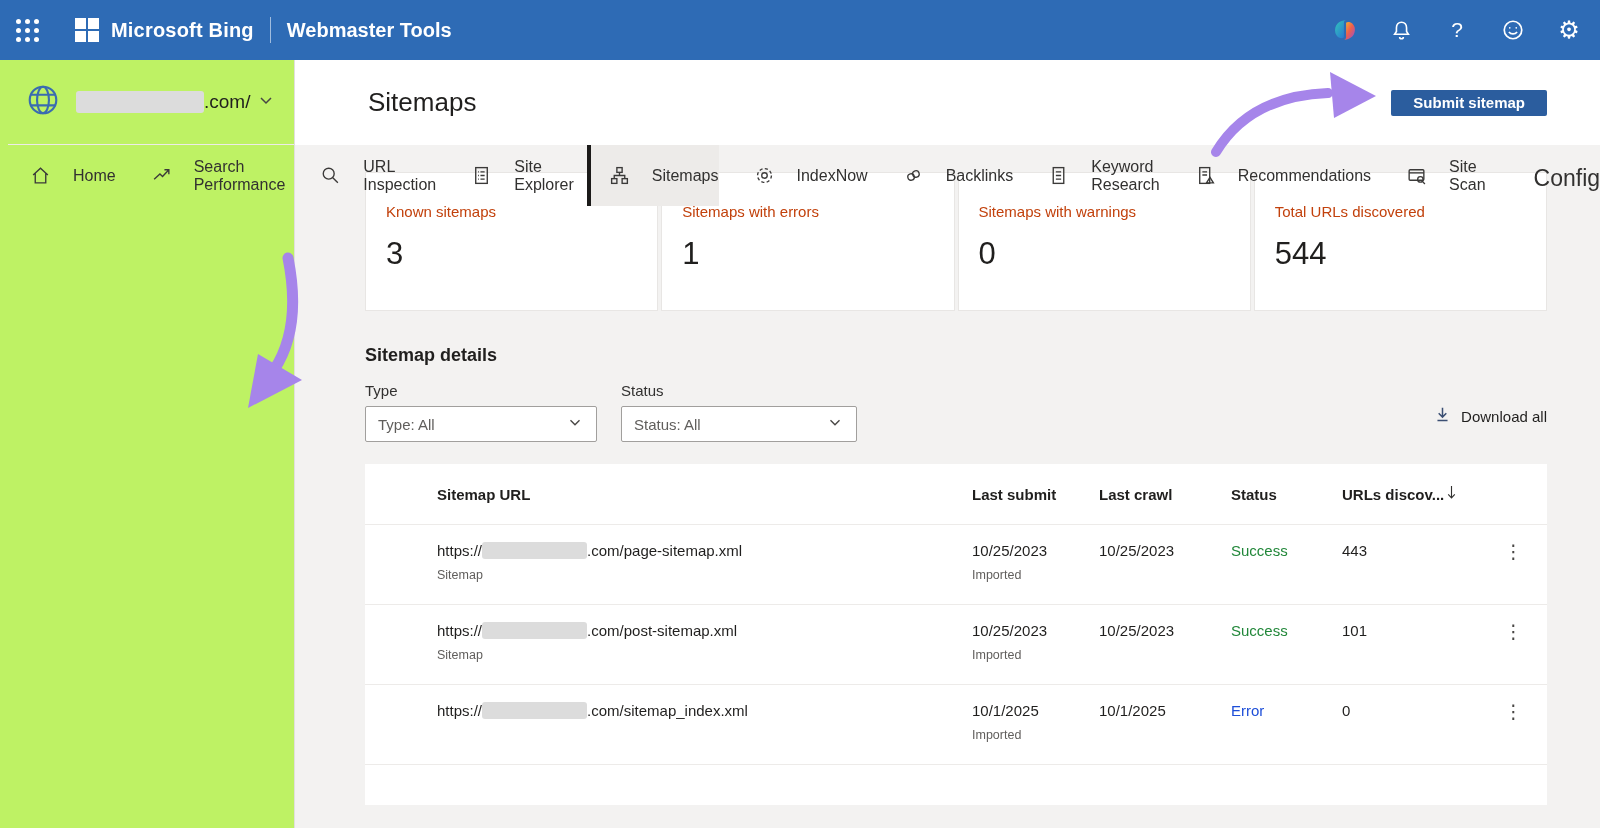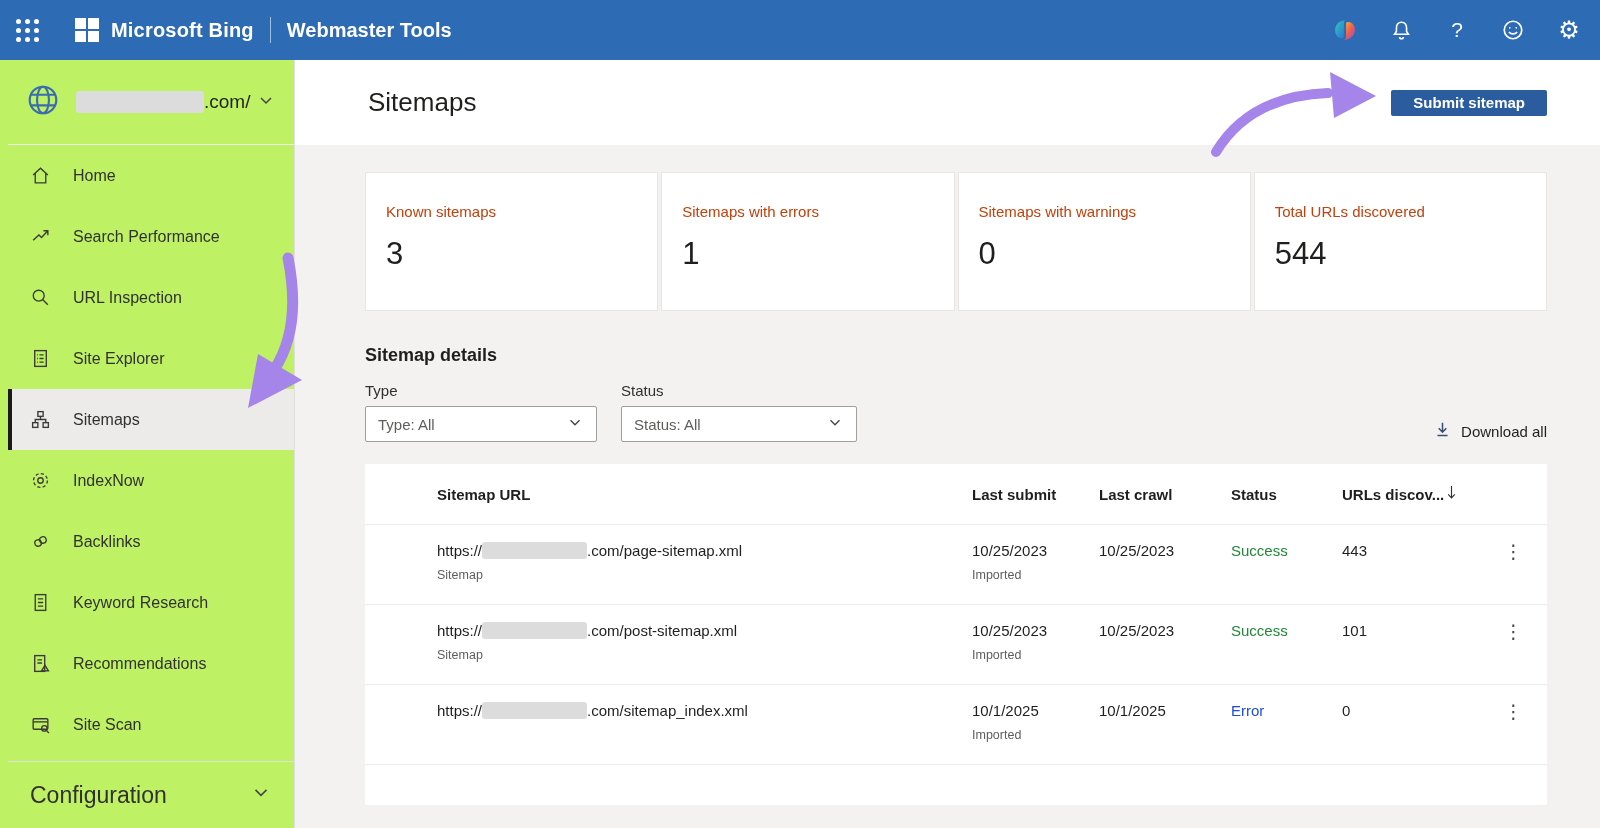--- a/index.html
+++ b/index.html
@@ -29,21 +29,21 @@
     display:flex; flex-direction:column; position:relative;padding-left:8px; }
   .site-selector { height:85px; display:flex; align-items:center; padding:0 18px;
     border-bottom:1px solid #edebe9; cursor:pointer; }
   .globe { margin-right:16px; flex:none; }
   .redact { display:inline-block; background:#dcdcdc; border-radius:3px; }
   .site-blob { width:128px; height:22px; }
   .site-domain { font-size:19px; color:#201f1e; }
   .site-chevron { margin-left:auto; }
   .chev svg { stroke:#484644; fill:none; stroke-width:1.5; }
 
-  .nav { display:flex; flex-direction:column; flex:1; }
+  .nav { display:flex; flex-direction:row; flex:1;gap:13px; }
   .nav-item { height:61px; display:flex; align-items:center; padding-left:18px;
     border-left:4px solid transparent; cursor:pointer; font-size:16px; color:#323130; }
   .nav-item.selected { background:#edebe9; border-left-color:#1b1a19; }
   .nav-ico { width:21px; height:21px; margin-right:22px; flex:none; }
   .nav-ico svg { stroke:#3b3a39; fill:none; stroke-width:1.3; }
   .sb-divider { height:1px; background:#e1dfdd; margin-top:auto; }
   .config-row { height:66px; display:flex; align-items:center; justify-content:space-between;
     padding:0 22px 0 22px; font-size:23px; color:#323130; cursor:pointer; }
 
   
@@ -63,21 +63,21 @@
 
   .section-heading { font-size:18px; font-weight:700; color:#201f1e; margin:34px 0 16px; }
 
   .filter-row { display:flex; align-items:flex-end; justify-content:space-between; }
   .filters { display:flex; gap:24px; }
   .filter-label { font-size:15px; color:#323130; margin-bottom:7px; }
   .select { width:232px; height:36px; background:#fff; border:1px solid #a19f9d; border-radius:2px;
     display:flex; align-items:center; justify-content:space-between; padding:0 12px; cursor:pointer; }
   .select-value { font-size:15px; color:#605e5c; }
   .download { display:flex; align-items:center; gap:9px; font-size:15px; color:#201f1e;
-    cursor:pointer; margin-bottom:0; }
+    cursor:pointer; margin-bottom:15px; }
   .download svg { stroke:#3b4f73; fill:none; stroke-width:1.6; }
 
   
   .table-card { background:#fff; margin-top:22px; height:341px; overflow:hidden; }
   .trow { display:grid; grid-template-columns:72px 535px 127px 132px 111px 160px 1fr; align-items:start; }
   .thead { height:60px; align-items:center; }
   .thead .cell { font-size:15px; font-weight:700; color:#201f1e; }
   .cell { font-size:15px; color:#201f1e; }
   .col-urls-h { display:flex; align-items:center; }
   .sort-ico svg { stroke:#323130; fill:none; stroke-width:1.2; }

